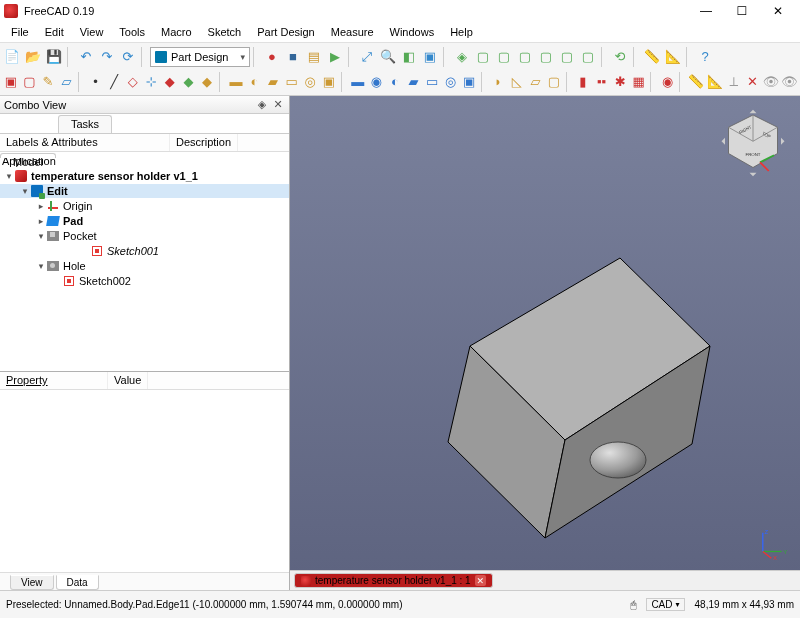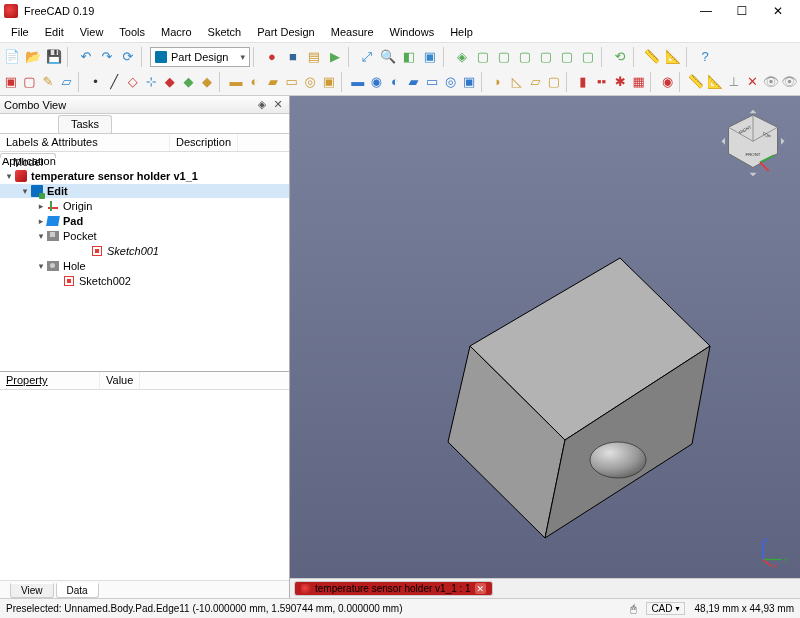--- a/index.html
+++ b/index.html
@@ -40,37 +40,37 @@
   .headers .h1 { width: 170px; }
   .tree { flex: 0 0 220px; overflow: auto; padding: 2px 0; border-bottom: 1px solid #b0b0b0; }
   .tree .row { display: flex; align-items: center; height: 14px; padding: 0 2px; cursor: pointer; margin-bottom: 1px; }
   .tree .row.selected { background: #d4e7f8; }
   .tree .arrow { width: 10px; text-align: center; font-size: 9px; color: #555; user-select: none; }
   .tree .ticon { width: 14px; height: 14px; margin-right: 3px; display: flex; align-items: center; justify-content: center; }
   .tree .label { font-size: 11px; }
   .tree .bold { font-weight: 600; }
   .propheaders { height: 18px; display: flex; border-bottom: 1px solid #ddd; background: #fdfdfd; font-size: 11px; }
   .propheaders div { padding: 2px 6px; border-right: 1px solid #eee; }
-  .propheaders .p1 { width: 100px; text-decoration: underline; }
+  .propheaders .p1 { width: 108px; text-decoration: underline; }
   .props { flex: 1; }
   .bottomtabs { height: 18px; display: flex; align-items: flex-end; padding-left: 10px; border-top: 1px solid #ddd; background: #fafafa; }
   .btab { padding: 1px 10px; font-size: 10px; border: 1px solid #ccc; border-top-color: #fff; border-radius: 0 0 3px 3px; background: #fff; cursor: pointer; margin-right: 2px; }
   .btab.inactive { background: #f0f0f0; }
 
   
   .viewport { flex: 1; position: relative; background: linear-gradient(#7a819c 0%, #5d637f 100%); overflow: hidden; }
   .navcube { position: absolute; top: 12px; right: 12px; width: 70px; height: 70px; }
   .coordsys { position: absolute; bottom: 30px; right: 10px; width: 34px; height: 34px; }
   .doctab { position: absolute; bottom: 0; left: 0; right: 0; height: 20px; background: #f0f0f0; border-top: 1px solid #ccc; display: flex; align-items: center; padding: 0 4px; }
   .doctab .dtab { display: flex; align-items: center; padding: 1px 6px; background: #b91c1c; border: 1px solid #ccc; border-radius: 3px; font-size: 10px; cursor: pointer; gap: 4px; }
   .doctab .dicon { width: 10px; height: 10px; background: radial-gradient(circle at 40% 40%,#e44,#a11); border-radius: 1px; }
   .doctab .dclose { width: 11px; height: 11px; background: #d9534f; color: #fff; font-size: 9px; display: flex; align-items: center; justify-content: center; border-radius: 2px; cursor: pointer; }
 
   
-  .statusbar { height: 20px; border-top: 1px solid #ccc; background: #f5f5f5; display: flex; align-items: center; padding: 0 6px; font-size: 10px; }
+  .statusbar { height: 28px; border-top: 1px solid #ccc; background: #f5f5f5; display: flex; align-items: center; padding: 0 6px; font-size: 10px; }
   .statusbar .sright { margin-left: auto; display: flex; align-items: center; gap: 10px; }
   .statusbar .cad { border: 1px solid #ccc; padding: 0 4px; cursor: pointer; display: flex; align-items: center; gap: 3px; }
   .statusbar .cad::after { content: '▾'; font-size: 8px; }
 
   
   .block3d { position: absolute; left: 50px; top: 100px; width: 420px; height: 400px; }
 
   
   .ic-doc { width: 12px; height: 12px; background: linear-gradient(135deg,#e44,#a11); border-radius: 2px; }
   .ic-body { width: 12px; height: 12px; background: #0a6fc0; border-radius: 1px; position: relative; }

